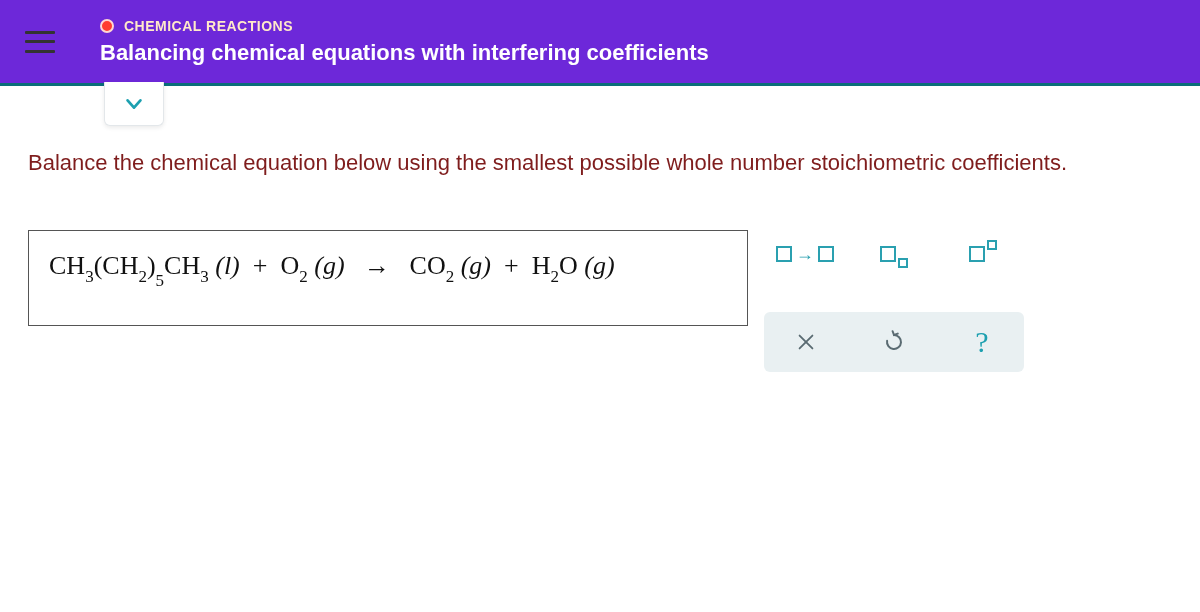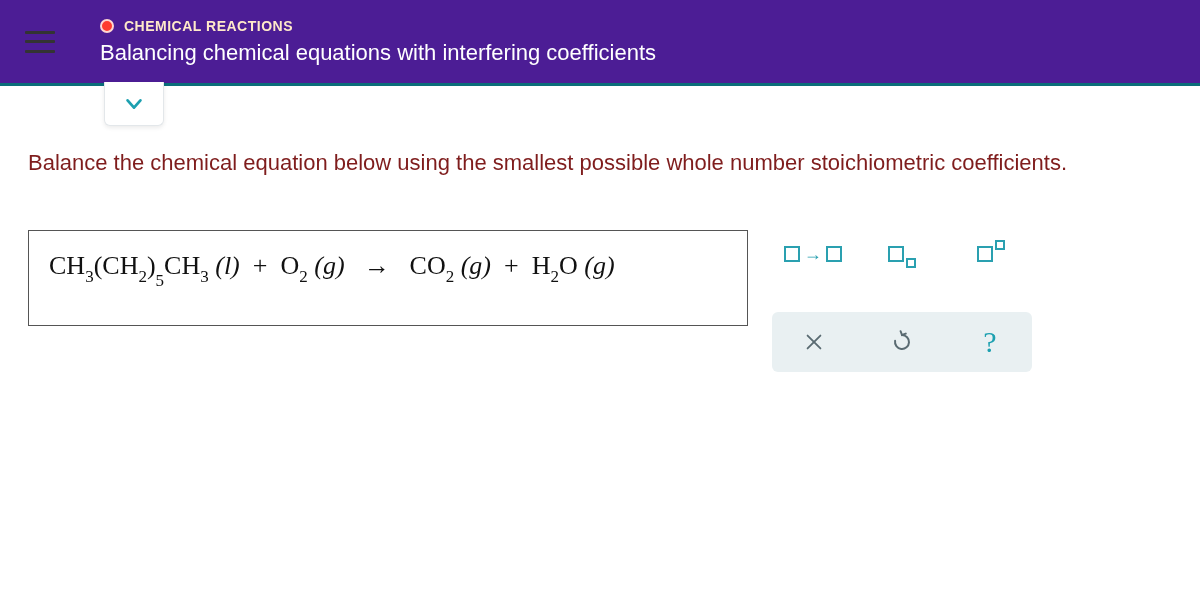--- a/index.html
+++ b/index.html
@@ -1,18 +1,18 @@
 <!DOCTYPE html>
 <html><head>
 <meta charset="utf-8">
 <style>
   * { box-sizing: border-box; margin: 0; padding: 0; }
   html, body { width: 1200px; height: 612px; font-family: "Helvetica Neue", Arial, sans-serif; background: #fff; color: #222; }
   .header {
-    background: #4c1d95;
+    background: #6d28d9;
     color: #fff;
     height: 86px;
     display: flex;
     align-items: center;
     padding: 0 0 0 0;
     border-bottom: 3px solid #0a6d79;
   }
   .hamburger {
     width: 80px;
     height: 86px;
@@ -27,21 +27,21 @@
   }
   .hamburger-lines span { display:block; height: 3px; background:#333; border-radius:1px; }
   .hamburger { background: transparent; }
   .header-text { display:flex; flex-direction:column; justify-content:center; padding-left: 20px; }
   .category-row { display:flex; align-items:center; gap:10px; }
   .dot {
     width: 14px; height:14px; border-radius:50%;
     background: #ff3b2f; border: 2px solid #ffd6d2;
   }
   .category { font-size: 14px; letter-spacing: 0.5px; font-weight: 600; color: #ffe9c9; }
-  .title { font-size: 22px; font-weight: 400; color: #fff; margin-top: 6px; }
+  .title { font-size: 22px; font-weight: 700; color: #fff; margin-top: 6px; }
   .below-header {
     position: relative;
     height: 60px;
   }
   .chevron-box {
     position: absolute;
     left: 104px; top: -4px;
     width: 60px; height: 44px;
     background: #fff;
     border: 1px solid #e3e7ea;
@@ -55,21 +55,21 @@
   .instruction {
     font-size: 22px;
     padding: 0 28px;
     color: #7f1d1d;
     margin-top: 4px;
   }
   .work-row {
     display:flex;
     align-items:flex-start;
     padding: 54px 46px 0 28px;
-    gap: 24px;
+    gap: 16px;
   }
   .equation-box {
     border: 1px solid #555;
     padding: 20px 20px 34px 20px;
     width: 720px;
     min-height: 96px;
     font-family: "Times New Roman", Georgia, serif;
     font-size: 26px;
     color: #111;
     cursor: text;

